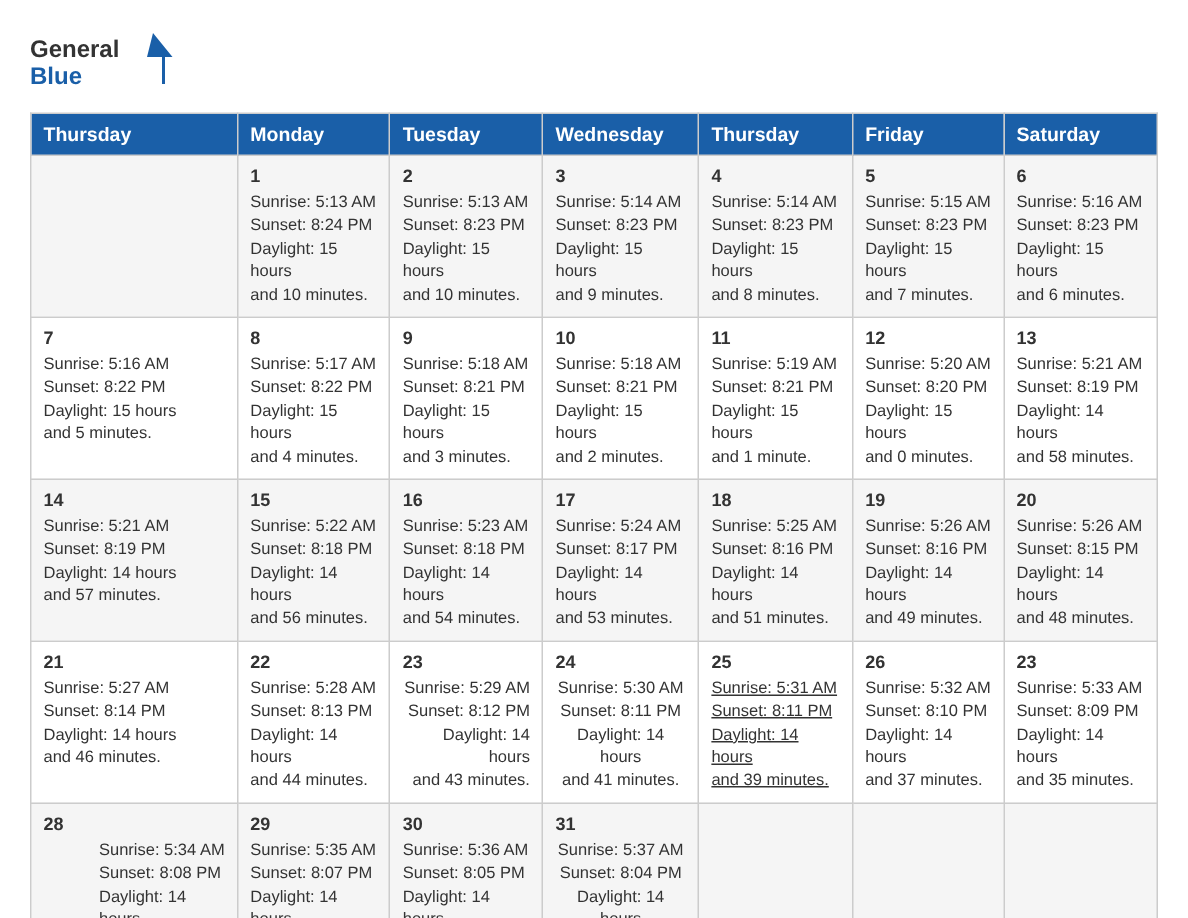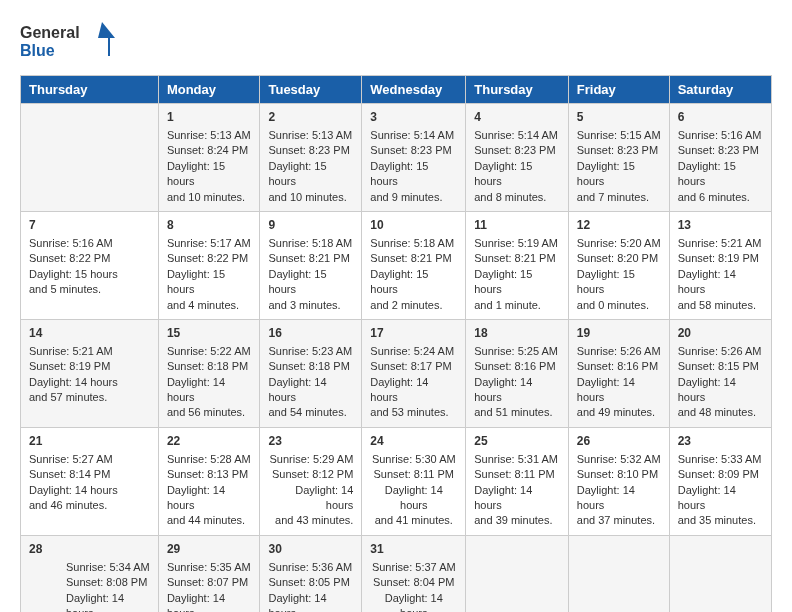--- a/index.html
+++ b/index.html
@@ -276,21 +276,21 @@
         </td>
         <td>
           <div class="day-num">24</div>
           <div class="day-info" style="white-space: pre-line; text-align: center;">Sunrise: 5:30 AM
 Sunset: 8:11 PM
 Daylight: 14 hours
 and 41 minutes.</div>
         </td>
         <td>
           <div class="day-num">25</div>
-          <div class="day-info" style="white-space: pre-line;">Sunrise: 5:31 AM
+          <div class="day-info" style="white-space: pre-line; text-decoration: underline;">Sunrise: 5:31 AM
 Sunset: 8:11 PM
 Daylight: 14 hours
 and 39 minutes.</div>
         </td>
         <td>
           <div class="day-num">26</div>
           <div class="day-info" style="white-space: pre-line;">Sunrise: 5:32 AM
 Sunset: 8:10 PM
 Daylight: 14 hours
 and 37 minutes.</div>

